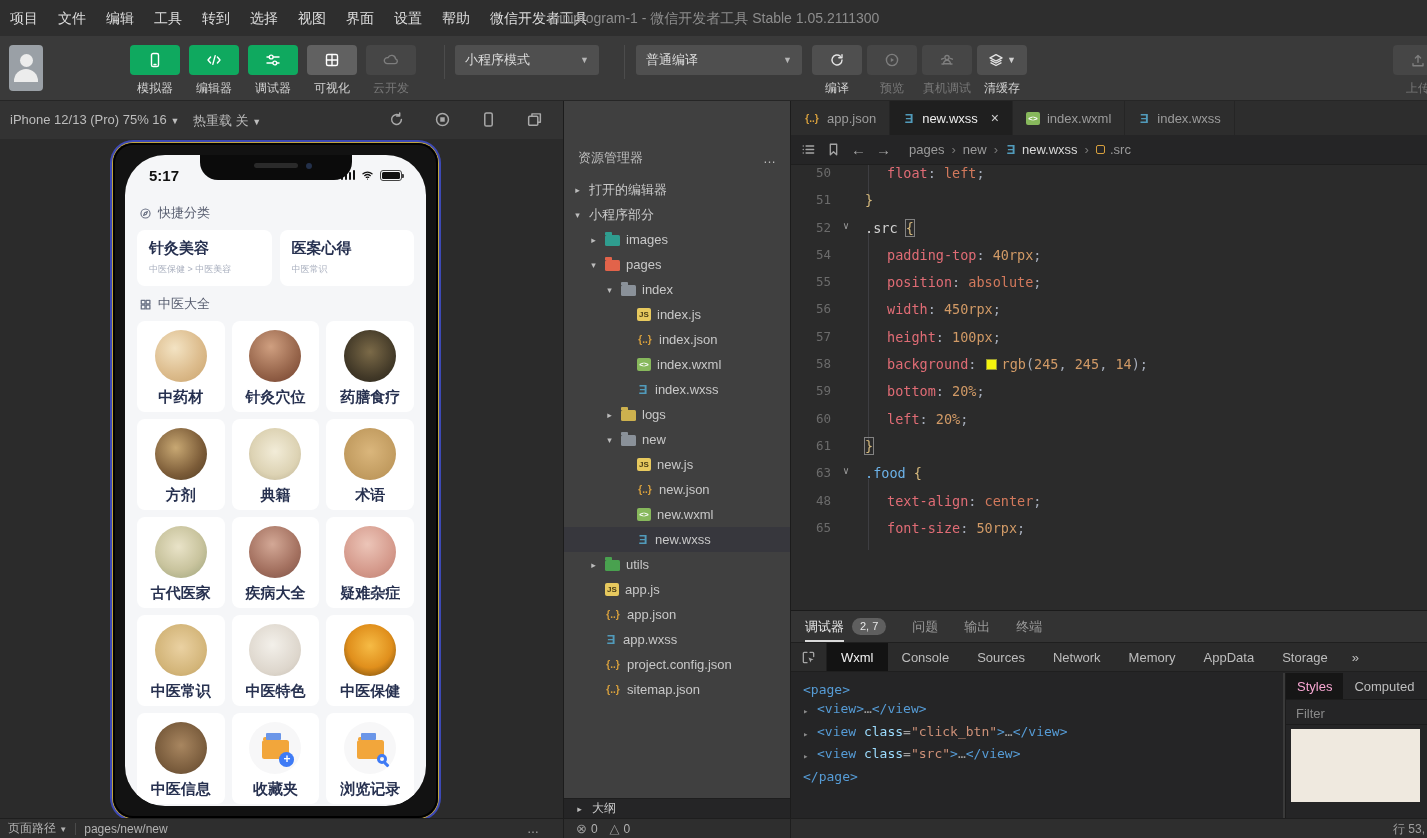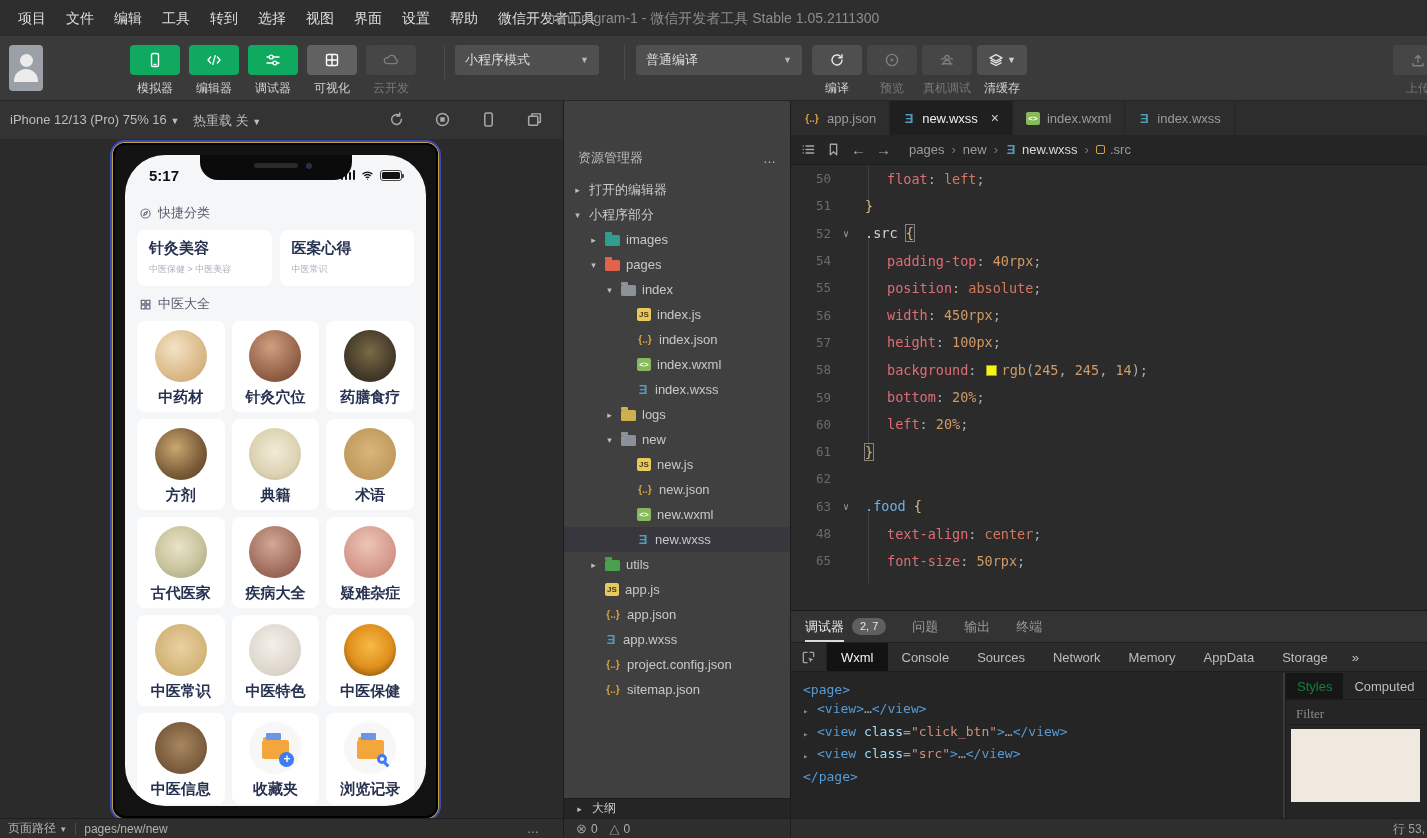--- a/index.html
+++ b/index.html
@@ -2,21 +2,21 @@
 <html><head>
 <meta charset="utf-8">
 <style>
   html,body{margin:0;padding:0;background:#1e1e1e}
   #app{position:relative;width:1427px;height:838px;overflow:hidden;background:#2b2b2b;
        font-family:"Liberation Sans",sans-serif;-webkit-font-smoothing:antialiased;color:#ccc}
   #app *{box-sizing:border-box}
   svg{display:block}
 
   
-  .menubar{position:absolute;top:0;left:0;right:0;height:36px;background:#2e2e2e;display:flex;align-items:center;padding-left:8px;z-index:10}
+  .menubar{position:absolute;top:0;left:0;right:0;height:36px;background:#2e2e2e;display:flex;align-items:center;z-index:10}
   .mi{padding:0 10px;font-size:14px;color:#dedede;line-height:36px}
   .wtitle{position:absolute;left:50%;transform:translateX(-50%);top:0;line-height:36px;color:#8d8d8d;font-size:14px;white-space:nowrap}
 
   
   .toolbar{position:absolute;top:36px;left:0;right:0;height:65px;background:#3a3a3a;border-bottom:1px solid #262626;z-index:9}
   .avatar{position:absolute;left:9px;top:9px;width:34px;height:46px;background:#9aa0a6;border-radius:4px;overflow:hidden}
   .av-head{width:13px;height:13px;border-radius:50%;background:#ececec;margin:9px auto 2px}
   .av-body{width:24px;height:13px;border-radius:12px 12px 0 0;background:#ececec;margin:0 auto}
   .navgroup{position:absolute;left:130px;top:9px;display:flex;gap:9px}
   .actgroup{position:absolute;left:812px;top:9px;display:flex;gap:5px}
@@ -37,21 +37,21 @@
 
   
   .simbar{position:absolute;left:0;top:101px;width:563px;height:38px;background:#333;z-index:5}
   .devlabel{position:absolute;left:10px;top:11px;font-size:13px;color:#bdbdbd;white-space:nowrap}
   .hotreload{position:absolute;left:193px;top:11px;font-size:13px;color:#bdbdbd;white-space:nowrap}
   .simicons{position:absolute;left:388px;top:10px;display:flex;gap:29px;color:#a9a9a9}
   .simicons .ic16{width:17px;height:17px}
   .simarea{position:absolute;left:0;top:139px;width:563px;bottom:20px;background:#2b2b2b}
 
   
-  .phone{position:absolute;left:113px;top:4px;width:325px;height:675px;background:#121212;border-radius:12px;padding:12px;
+  .phone{position:absolute;left:113px;top:4px;width:325px;height:675px;background:#121212;border-radius:20px;padding:12px;
          box-shadow:0 0 0 1px #bfa43e,0 0 0 3px #3d49b5, inset 0 0 0 2px #000;z-index:1}
   .screen{position:relative;width:100%;height:100%;background:#f5f6f8;border-radius:40px;overflow:hidden}
   .notch{position:absolute;top:0;left:50%;transform:translateX(-50%);width:152px;height:25px;background:#0b0b0b;border-radius:0 0 18px 18px;z-index:3}
   .speaker{position:absolute;top:8px;left:50%;transform:translateX(-50%);width:44px;height:5px;border-radius:3px;background:#2a2a2a}
   .cam{position:absolute;top:8px;left:50%;margin-left:30px;width:6px;height:6px;border-radius:50%;background:#23304a}
   .sbar{height:36px;display:flex;align-items:center;justify-content:space-between;padding:4px 24px 0}
   .stime{font-size:15px;font-weight:bold;color:#111}
   .sright{display:flex;align-items:center;gap:5px;color:#111}
   .sig{display:flex;align-items:flex-end;gap:1.5px}
   .sig i{display:block;width:2.5px;background:#111;border-radius:1px}
@@ -100,21 +100,21 @@
   .etab .x{margin-left:6px;color:#cfcfcf;font-size:14px}
   .crumbbar{height:30px;background:#252526;display:flex;align-items:center;padding:0 10px;gap:10px;color:#9b9b9b;font-size:13px;border-bottom:1px solid #1f1f1f}
   .crumbbar .ic16{width:15px;height:15px;color:#a5a5a5}
   .crumbbar .nav-arrow{font-size:15px;color:#a5a5a5}
   .crumbs{display:flex;align-items:center;gap:7px;margin-left:8px}
   .crumb{display:flex;align-items:center;gap:5px}
   .crumb .lit{color:#d8d8d8}
   .csep{color:#777}
   .csym{width:9px;height:9px;border:1.5px solid #d8a03d;border-radius:2px;display:inline-block}
   .codearea{position:absolute;left:0;top:64px;right:0;height:445px;background:#2b2b2b;overflow:hidden;font-family:"DejaVu Sans Mono",monospace;font-size:13.5px}
-  .cl{position:relative;height:27.3px;display:flex;align-items:center}
+  .cl{position:relative;height:27.3px;display:flex;align-items:flex-start}
   .cl.cur{background:#36393f}
   .lnum{width:52px;text-align:right;padding-right:12px;color:#6b6b6b;font-size:12.5px;flex:none}
   .lnum.on{color:#c8c8c8}
   .fold{width:18px;color:#9a9a9a;font-size:10px;flex:none}
   .ltext{position:relative;padding-left:4px;white-space:pre}
   .ltext.ind{padding-left:26px}
   .ltext.ind::before{content:"";position:absolute;left:7px;top:-14px;bottom:-14px;border-left:1px solid #3e3e42}
   .tk-p{color:#e06c75}.tk-o{color:#a6adba}.tk-n{color:#d19a66}.tk-k{color:#d2795c}
   .tk-s{color:#d2d2d2}.tk-sb{color:#6cb2e8}.tk-b{color:#d7ba7d}.tk-f{color:#d19a66}
   .tk-box{outline:1px solid #828282}
@@ -134,23 +134,23 @@
   .moretabs{padding:0 10px;color:#bdbdbd}
   .dbody{position:absolute;top:62px;left:0;right:142px;bottom:0;background:#252526;border-right:2px solid #3a3a3a;
          font-family:"DejaVu Sans Mono",monospace;font-size:13px;line-height:19.4px;padding:7px 0 0 12px;white-space:pre}
   .wline{display:flex}
   .warr{width:14px;color:#8a8a8a;font-size:9px;padding-top:3px;flex:none}
   .warr.empty{width:0}
   .wt-t{color:#569cd6}.wt-a{color:#9cdcfe}.wt-s{color:#ce9178}.wt-d{color:#a0a0a0}
   .styles{position:absolute;top:62px;right:0;width:142px;bottom:0;background:#252526;border-left:1px solid #1c1c1c}
   .styletabs{height:27px;display:flex;font-size:13px;color:#bdbdbd;border-bottom:1px solid #1c1c1c}
   .stab{padding:0 11px;display:flex;align-items:center;height:100%}
-  .stab.active{background:#161616;color:#15803d}
+  .stab.active{background:#161616;color:#f9a8d4}
   .filterrow{height:25px;padding:4px 10px;border-bottom:1px solid #1c1c1c}
-  .filterrow input{background:none;border:none;outline:none;color:#9a9a9a;font-size:13px;width:100%;padding:0;font-family:Liberation Serif, serif}
+  .filterrow input{background:none;border:none;outline:none;color:#9a9a9a;font-size:13px;width:100%;padding:0;font-family:Liberation Sans, sans-serif}
   .filterrow input::placeholder{color:#8a8a8a;opacity:1}
   .styles-empty{position:absolute;left:5px;right:7px;top:56px;bottom:16px;background:#efe9df}
 
   
   .bbar{position:absolute;left:0;right:0;bottom:0;height:20px;background:#2e2e2e;border-top:1px solid #1e1e1e;display:flex;font-size:12px;color:#b2b2b2;z-index:6}
   .bseg1{width:563px;display:flex;align-items:center;padding:0 8px;gap:8px}
   .bseg2{width:227px;border-left:1px solid #1e1e1e;display:flex;align-items:center;gap:12px;padding:0 12px}
   .bseg3{flex:1;border-left:1px solid #1e1e1e;position:relative}
   .bdiv{width:1px;height:12px;background:#4a4a4a}
   .ic13{width:13px;height:13px;color:#a9a9a9}
@@ -693,25 +693,20 @@
     <span class="lnum ">60</span>
     <span class="fold"></span>
     <span class="ltext ind"><span class="tk-p">left</span><span class="tk-o">: </span><span class="tk-n">20%</span><span class="tk-o">;</span></span>
         </div>
         <div class="cl ">
     <span class="lnum ">61</span>
     <span class="fold"></span>
     <span class="ltext "><span class="tk-b tk-box">}</span></span>
         </div>
         <div class="cl ">
-    <span class="lnum ">62</span>
-    <span class="fold"></span>
-    <span class="ltext "></span>
-        </div>
-        <div class="cl ">
     <span class="lnum ">63</span>
     <span class="fold">∨</span>
     <span class="ltext "><span class="tk-sb">.food</span><span class="tk-o"> </span><span class="tk-b">{</span></span>
         </div>
         <div class="cl ">
     <span class="lnum ">48</span>
     <span class="fold"></span>
     <span class="ltext ind"><span class="tk-p">text-align</span><span class="tk-o">: </span><span class="tk-k">center</span><span class="tk-o">;</span></span>
         </div>
         <div class="cl ">

